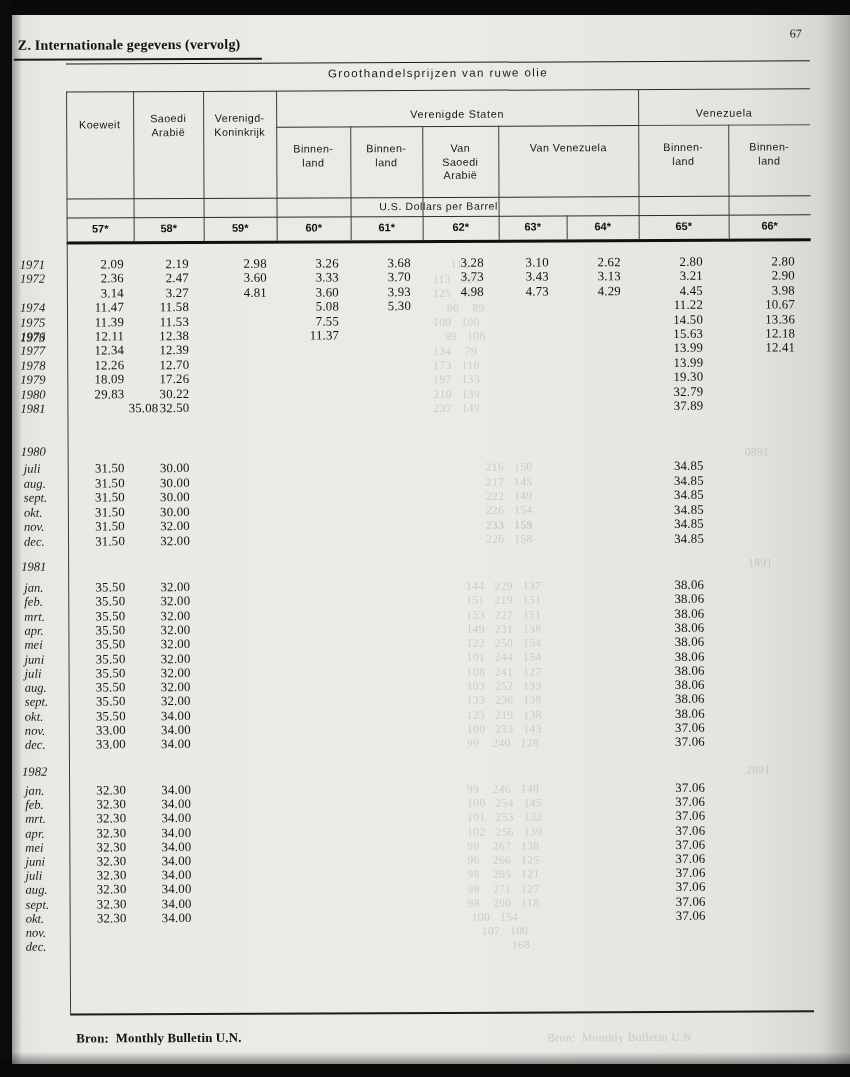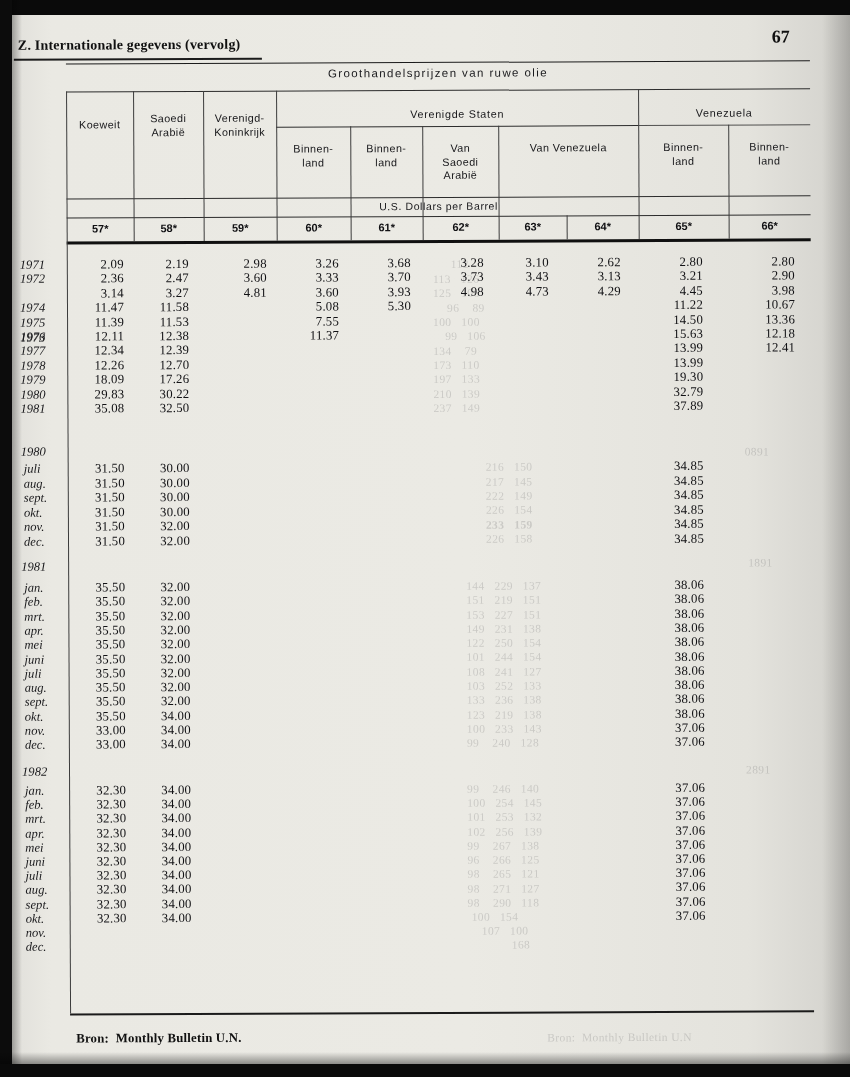--- a/index.html
+++ b/index.html
@@ -14,21 +14,21 @@
   .band-bottom{position:absolute;left:0;bottom:0;width:100%;height:13px;background:#0a0a0a;}
   .shadow-bottom{position:absolute;left:0;bottom:13px;width:100%;height:12px;background:linear-gradient(rgba(0,0,0,0),rgba(0,0,0,.40));}
   .edge-right{position:absolute;top:0;right:0;width:28px;height:100%;background:linear-gradient(90deg,rgba(0,0,0,0),rgba(0,0,0,.20));}
   
   .hl{position:absolute;height:1.4px;background:#1b1b1b;}
   .hl.thin{height:1px;background:#2c2c2c;}
   .hl.thick{height:3px;background:#101010;}
   .vl{position:absolute;width:1.2px;background:#3c3c3c;}
   
   .doc-title{position:absolute;left:20px;top:36px;font-weight:bold;font-size:14px;color:#101010;letter-spacing:.2px;}
-  .page-num{position:absolute;left:774px;top:28px;font-weight:bold;font-size:18px;color:#101010;}
+  .page-num{position:absolute;left:792px;top:28px;font-weight:normal;font-size:12px;color:#101010;}
   .t-title{position:absolute;left:68px;width:744px;top:67px;text-align:center;
            font-family:"Liberation Sans",sans-serif;font-size:11.5px;letter-spacing:1.4px;color:#1b1b1e;}
   .grp-head{position:absolute;top:108px;text-align:center;font-family:"Liberation Sans",sans-serif;
             font-size:10.8px;letter-spacing:.7px;color:#17171a;}
   .col-head{position:absolute;text-align:center;font-family:"Liberation Sans",sans-serif;
             font-size:10.8px;letter-spacing:.4px;line-height:13.5px;color:#17171a;}
   .unit{position:absolute;left:68px;width:744px;top:200px;text-align:center;
         font-family:"Liberation Sans",sans-serif;font-size:10.5px;letter-spacing:.6px;color:#1a1a1d;}
   .col-num{position:absolute;top:221px;text-align:center;font-family:"Liberation Sans",sans-serif;
            font-weight:bold;font-size:11px;color:#101013;}
@@ -180,21 +180,21 @@
         <div class="cell" style="left: 640px; width: 64px; top: 357.8px;">13.99</div>
         <div class="row-label" style="left: 21px; top: 372.2px;">1979</div>
         <div class="cell" style="left: 68px; width: 57px; top: 372.2px;">18.09</div>
         <div class="cell" style="left: 135px; width: 55px; top: 372.2px;">17.26</div>
         <div class="cell" style="left: 640px; width: 64px; top: 372.2px;">19.30</div>
         <div class="row-label" style="left: 21px; top: 386.6px;">1980</div>
         <div class="cell" style="left: 68px; width: 57px; top: 386.6px;">29.83</div>
         <div class="cell" style="left: 135px; width: 55px; top: 386.6px;">30.22</div>
         <div class="cell" style="left: 640px; width: 64px; top: 386.6px;">32.79</div>
         <div class="row-label" style="left: 21px; top: 401px;">1981</div>
-        <div class="cell" style="left: 68px; width: 57px; top: 401px;">35.08</div>
+        <div class="cell" style="left: 68px; width: 57px; top: 401px; padding-left: 34px;">35.08</div>
         <div class="cell" style="left: 135px; width: 55px; top: 401px;">32.50</div>
         <div class="cell" style="left: 640px; width: 64px; top: 401px;">37.89</div>
         <div class="row-label sec-label" style="left: 21px; top: 444px;">1980</div>
         <div class="row-label" style="left: 24px; top: 461px;">juli</div>
         <div class="cell" style="left: 68px; width: 57px; top: 461px;">31.50</div>
         <div class="cell" style="left: 135px; width: 55px; top: 461px;">30.00</div>
         <div class="cell" style="left: 640px; width: 64px; top: 461px;">34.85</div>
         <div class="row-label" style="left: 24px; top: 475.5px;">aug.</div>
         <div class="cell" style="left: 68px; width: 57px; top: 475.5px;">31.50</div>
         <div class="cell" style="left: 135px; width: 55px; top: 475.5px;">30.00</div>

